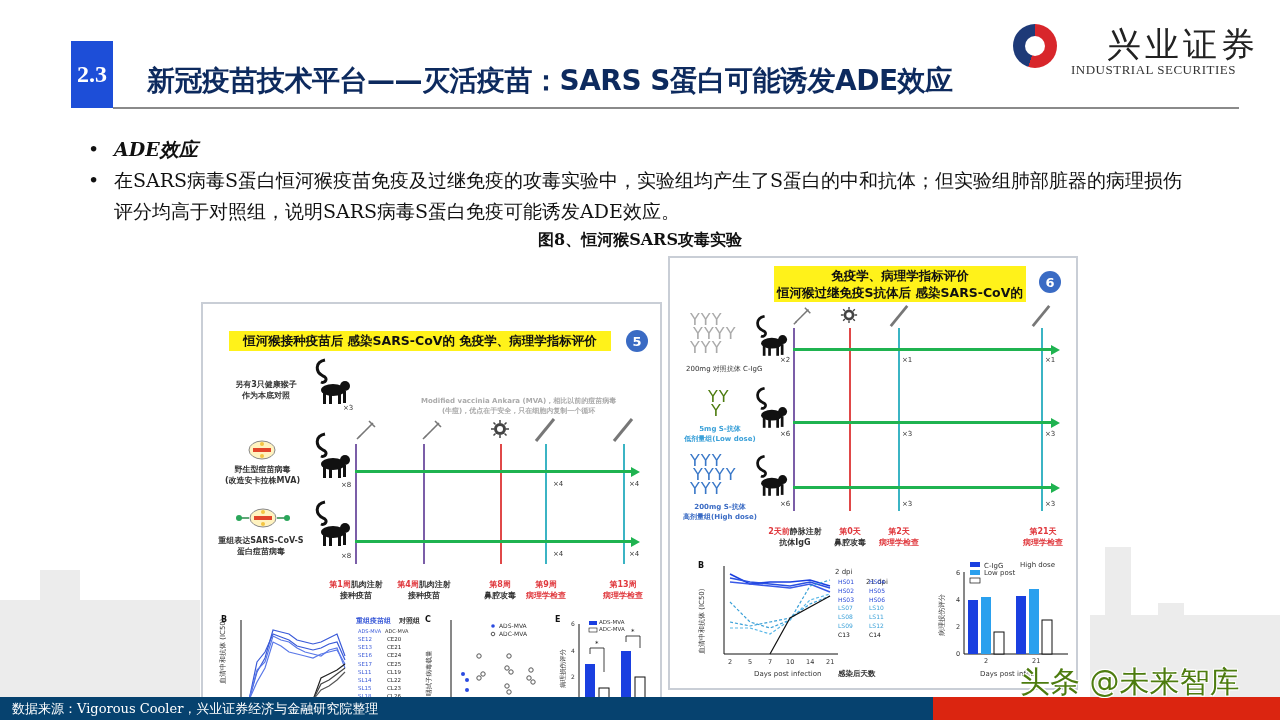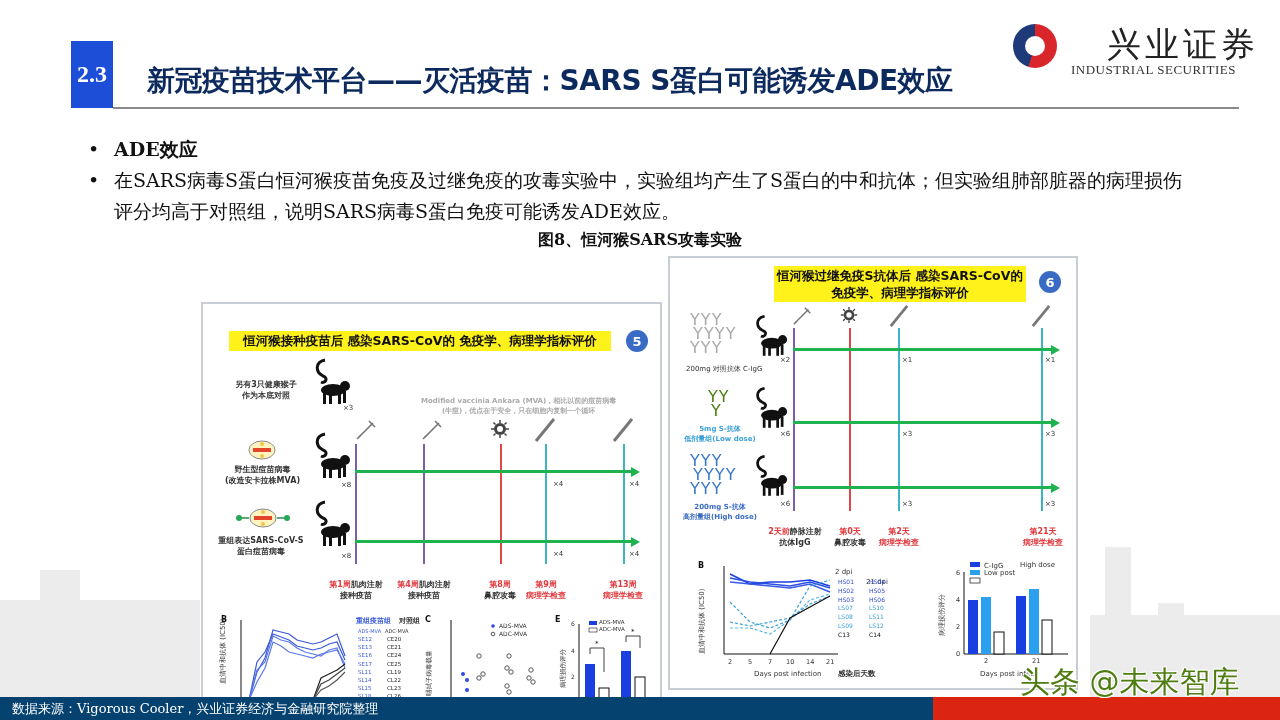--- a/index.html
+++ b/index.html
@@ -21,21 +21,21 @@
     background: conic-gradient(#d8262b 0 55%, #1e3a78 55% 100%); }
   .logo-mark::after { content: ""; position: absolute; left: 12px; top: 12px; width: 20px; height: 20px; border-radius: 50%; background: #fff; }
   .logo-cn { position: absolute; left: 84px; top: 0; font-family: "DejaVu Serif", serif; font-size: 34px; color: #222; letter-spacing: 4px; white-space: nowrap; margin-left: 18px; }
   .logo-en { position: absolute; left: 66px; top: 40px; font-family: "Liberation Serif", serif; font-size: 13px; color: #333; letter-spacing: 0.5px; white-space: nowrap; }
 
   
   .bullets { position: absolute; left: 88px; top: 134px; width: 1110px; font-size: 19px; line-height: 31px; }
   .bullet { display: flex; }
   .bullet .dot { width: 26px; flex: none; }
   .bullet .txt { flex: 1; }
-  .bullet.bold .txt { font-weight: bold; }
+  .bullet.bold .txt { font-weight: bold; font-style: italic; }
 
   .fig-caption { position: absolute; left: 0; width: 1280px; top: 230px; text-align: center; font-weight: bold; font-size: 16px; }
 
   
   .panel { position: absolute; background: #fff; border: 2px solid #c9ced6; overflow: hidden; font-family: "DejaVu Sans", sans-serif; }
   .p5 { left: 201px; top: 256px; width: 461px; height: 528px; margin-top: 46px; }
   .p6 { left: 668px; top: 256px; width: 410px; height: 434px; }
 
   .banner { position: absolute; background: #fff21a; color: #111; font-weight: bold; text-align: center; }
   .badge { position: absolute; width: 22px; height: 22px; border-radius: 50%; background: #3a6bc4; color: #fff; font-weight: bold; font-size: 13px; display: flex; align-items: center; justify-content: center; }
@@ -315,22 +315,22 @@
     <text x="24" y="113" font-size="6.2" fill="#444">Days post infection</text>
     <rect x="36" y="9" width="8" height="4" fill="#1a3fe0"></rect>
       <rect x="36" y="16" width="8" height="4" fill="#fff" stroke="#111" stroke-width="0.6"></rect>
   </svg>
   <div class="tiny" style="left:396px;top:315px;font-size:5.5px;">ADS-MVA</div>
   <div class="tiny" style="left:396px;top:322px;font-size:5.5px;">ADC-MVA</div>
 </div>
 
 <div class="panel p6">
   <div class="banner" style="left:104px;top:8px;width:252px;height:36px;font-size:12.5px;line-height:17px;padding-top:1px;">
+    <div>免疫学、病理学指标评价</div>
     <div>恒河猴过继免疫S抗体后 感染SARS-CoV的</div>
-    <div>免疫学、病理学指标评价</div>
   </div>
   <div class="badge" style="left:369px;top:13px;">6</div>
 
   <svg class="icon-svg" style="left:122px;top:46px;" width="22" height="22" viewBox="0 0 24 24">
       <path d="M4 20 L18 6 M14 4 L20 10 M16 8 L10 14" stroke="#777" stroke-width="1.6" fill="none"></path>
       <path d="M2 22 L5 19" stroke="#777" stroke-width="1.6"></path>
     </svg>
   <svg class="icon-svg" style="left:170px;top:48px;" width="18" height="18" viewBox="0 0 20 20">
       <circle cx="10" cy="10" r="6" fill="#444"></circle>
       <circle cx="10" cy="10" r="3" fill="#fff"></circle>

